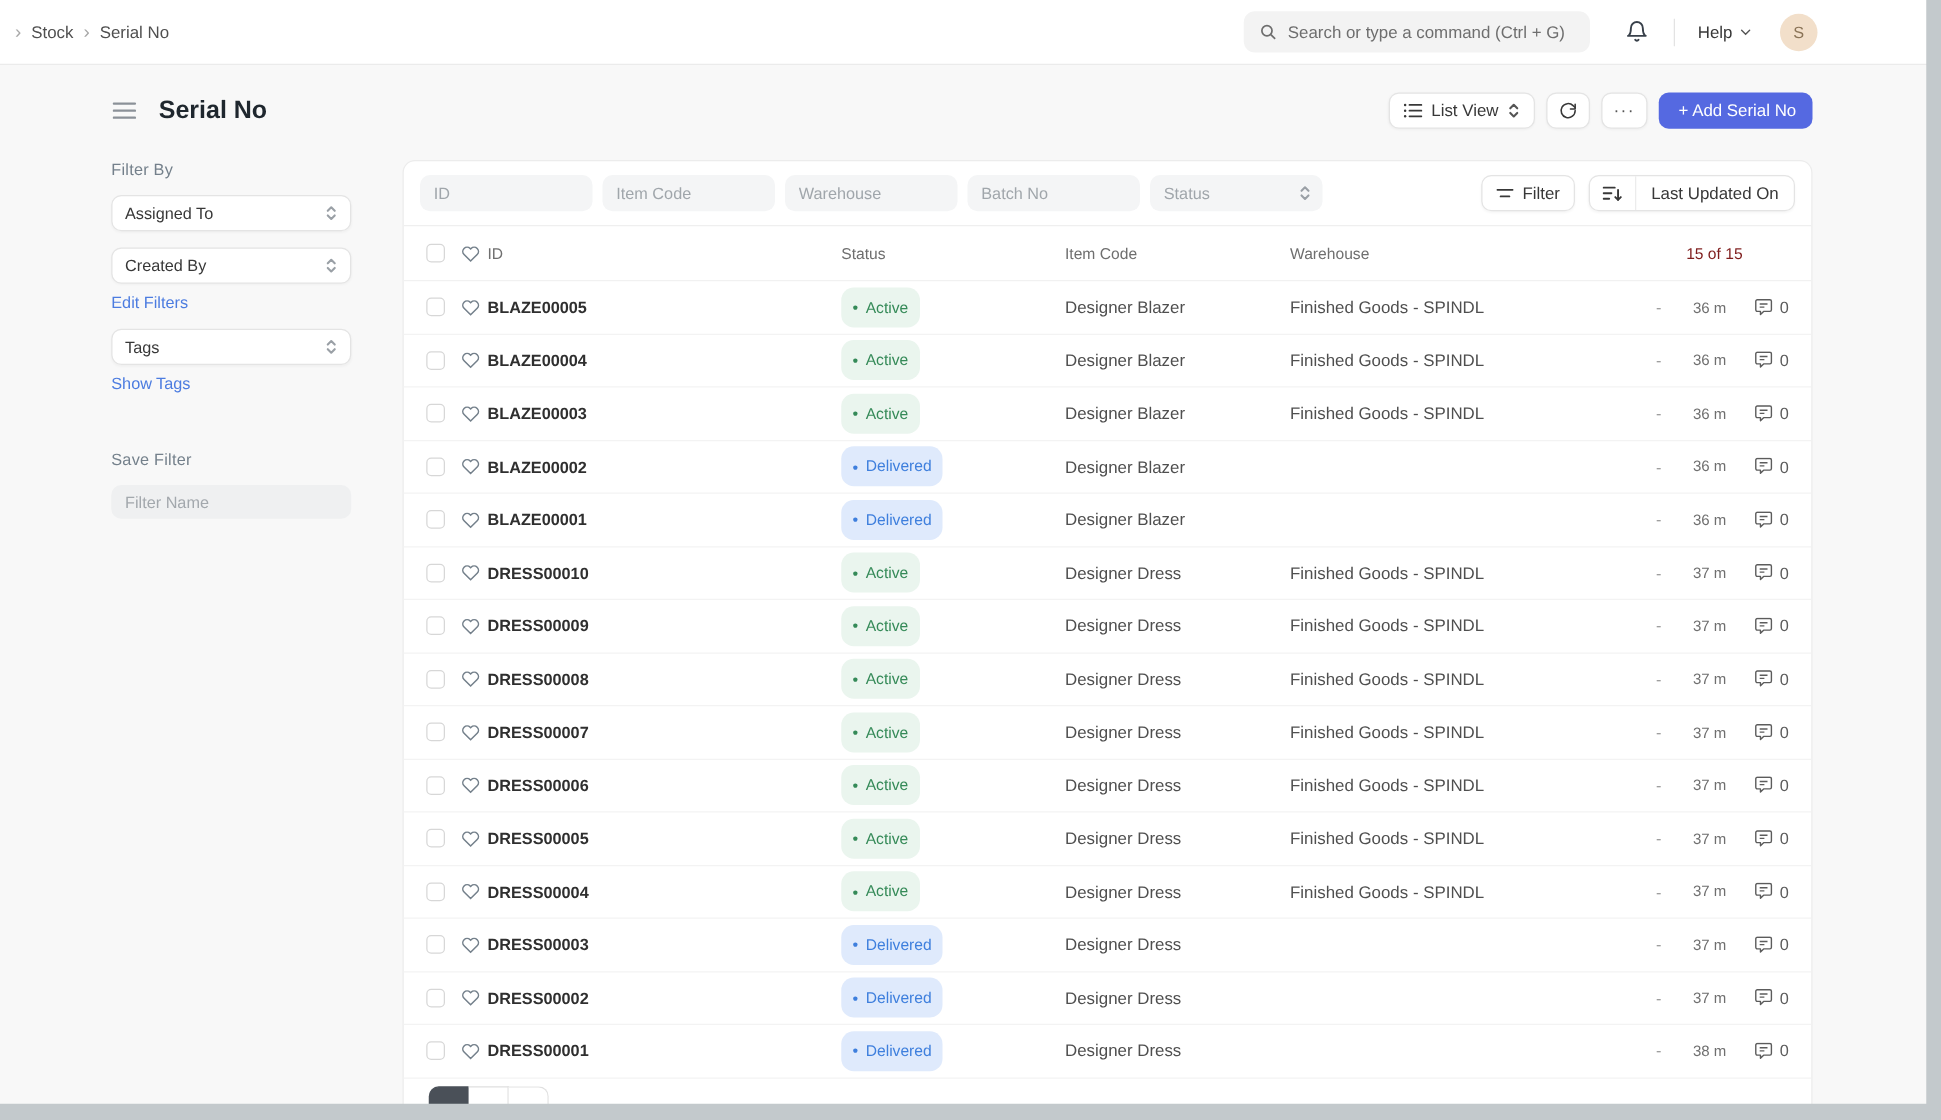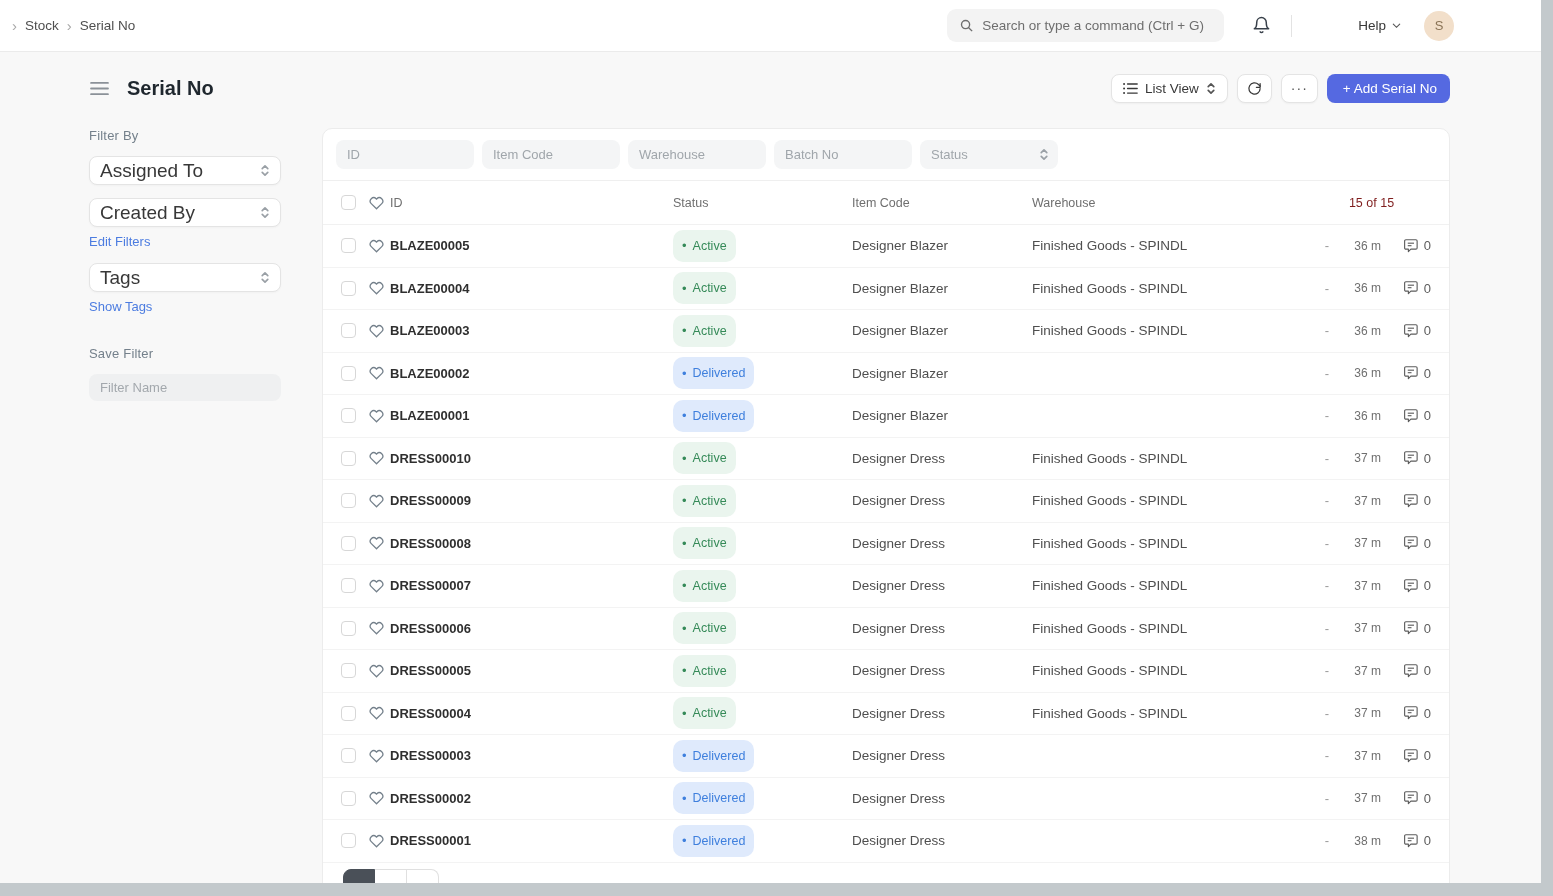--- a/index.html
+++ b/index.html
@@ -27,21 +27,21 @@
   .crumb-chev { color:#a8a8a8; font-size:15px; line-height:1; }
   .crumb { color:#4f4f4f; font-size:13.5px; cursor:pointer; }
   .nav-right { margin-left:auto; display:flex; align-items:center; margin-right:99px; }
   .search-box {
     width:277px; height:33px; background:#f3f3f3; border-radius:9px;
     display:flex; align-items:center; padding:0 12px; gap:8px; cursor:text;text-align:center;
   }
   .search-box span { color:#6e6e6e; font-size:13.5px; white-space:nowrap; }
   .bell { margin-left:28px; cursor:pointer; }
   .nav-divider { width:1px; height:22px; background:#e3e3e3; margin:0 18px 0 20px; }
-  .help { display:flex; align-items:center; gap:5px; font-size:13.5px; color:#383838; cursor:pointer;margin-left:48px; }
+  .help { display:flex; align-items:center; gap:5px; font-size:13.5px; color:#383838; cursor:pointer; }
   .avatar {
     width:30px; height:30px; border-radius:50%; background:#f2dfca;
     color:#8a7356; display:flex; align-items:center; justify-content:center;
     font-size:13px; margin-left:22px; cursor:pointer;
   }
 
   
   .page-header {
     position:absolute; top:72px; left:90px; right:103px; height:32px;
     display:flex; align-items:center;
@@ -61,25 +61,25 @@
     border-radius:8px; display:flex; align-items:center; gap:6px;
     font-size:13.5px; cursor:pointer;
   }
 
   
   .filter-sidebar { position:absolute; left:89px; top:128px; width:192px; }
   .side-label { font-size:13px; color:#74808b; font-weight:500; letter-spacing:.2px; }
   .side-select {
     margin-top:13px; height:29px; background:#fff; border:1px solid #e4e4e4;
     border-radius:8px; display:flex; align-items:center; padding:0 10px;
-    font-size:19px; color:#383838; cursor:pointer;
+    font-size:13px; color:#383838; cursor:pointer;
     box-shadow:0 1px 2px rgba(0,0,0,.03); justify-content:space-between;
   }
   .side-link { margin-top:7px; font-size:13px; color:#4c7ce0; cursor:pointer; width:fit-content; }
-  .save-filter-label { margin-top:32px; }
+  .save-filter-label { margin-top:46px; }
   .side-input {
     margin-top:13px; width:100%; height:27px; background:#eff0f1; border:none;
     border-radius:8px; padding:0 11px; font-size:13px; color:#383838;
     font-family:"Liberation Sans", sans-serif; outline:none;
   }
   .side-input::placeholder { color:#a3a8ad; }
 
   
   .card {
     position:absolute; left:322px; top:128px; width:1128px; height:768px;
@@ -268,20 +268,41 @@
     <input class="filter-input" placeholder="Item Code" style="">
     <input class="filter-input" placeholder="Warehouse" style="">
     <input class="filter-input" placeholder="Batch No" style="">
     <div class="filter-select">
       <span>Status</span>
       <svg width="10" height="13" viewBox="0 0 10 14" fill="none" stroke="#9aa0a6" stroke-width="1.8" stroke-linecap="round" stroke-linejoin="round">
           <polyline points="2 5 5 2 8 5"></polyline>
           <polyline points="2 9 5 12 8 9"></polyline>
         </svg>
     </div>
+    <div class="filter-bar-right">
+      <button class="btn">
+        <svg width="14" height="11" viewBox="0 0 16 12" stroke="#383838" stroke-width="1.7" stroke-linecap="round">
+            <line x1="1" y1="3" x2="15" y2="3"></line>
+            <line x1="4" y1="9" x2="12" y2="9"></line>
+          </svg>
+        <span>Filter</span>
+      </button>
+      <div class="sort-group">
+        <span class="seg-icon">
+          <svg width="16" height="14" viewBox="0 0 18 15" fill="none" stroke="#383838" stroke-width="1.7" stroke-linecap="round" stroke-linejoin="round">
+              <line x1="1" y1="2" x2="11" y2="2"></line>
+              <line x1="1" y1="7" x2="8" y2="7"></line>
+              <line x1="1" y1="12" x2="6" y2="12"></line>
+              <line x1="14" y1="4" x2="14" y2="13"></line>
+              <polyline points="11.5 10.5 14 13 16.5 10.5"></polyline>
+            </svg>
+        </span>
+        <span class="seg-label">Last Updated On</span>
+      </div>
+    </div>
   </div>
 
   <div class="grid-row table-header">
     <span class="checkbox"></span>
     <span class="heart">
       <svg width="15" height="14" viewBox="0 0 24 22" fill="none" stroke="#74808b" stroke-width="2">
           <path d="M12 20.3 3.6 12A5.5 5.5 0 0 1 11.4 4.2l.6.6.6-.6A5.5 5.5 0 0 1 20.4 12Z"></path>
         </svg>
     </span>
     <span>ID</span>

